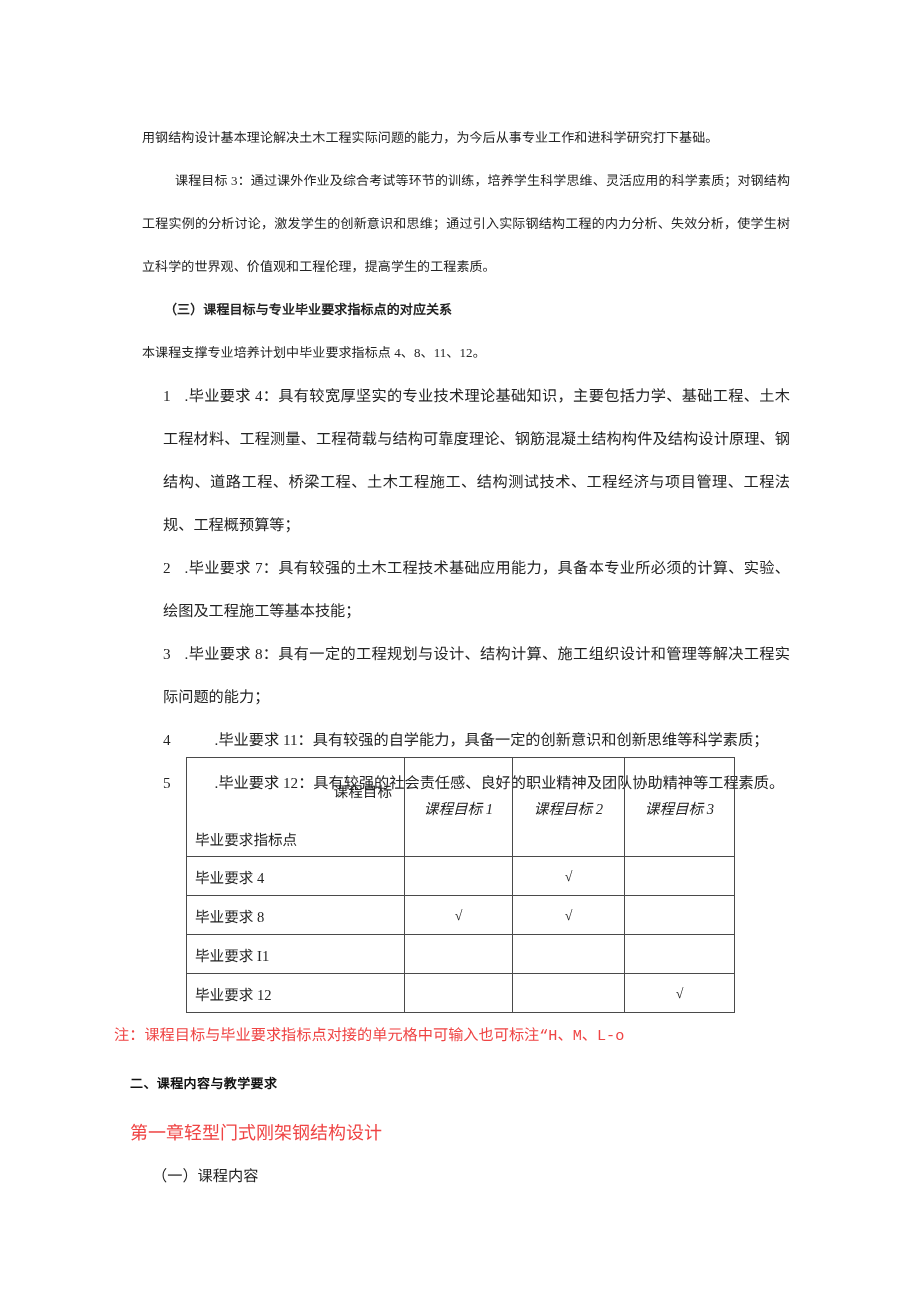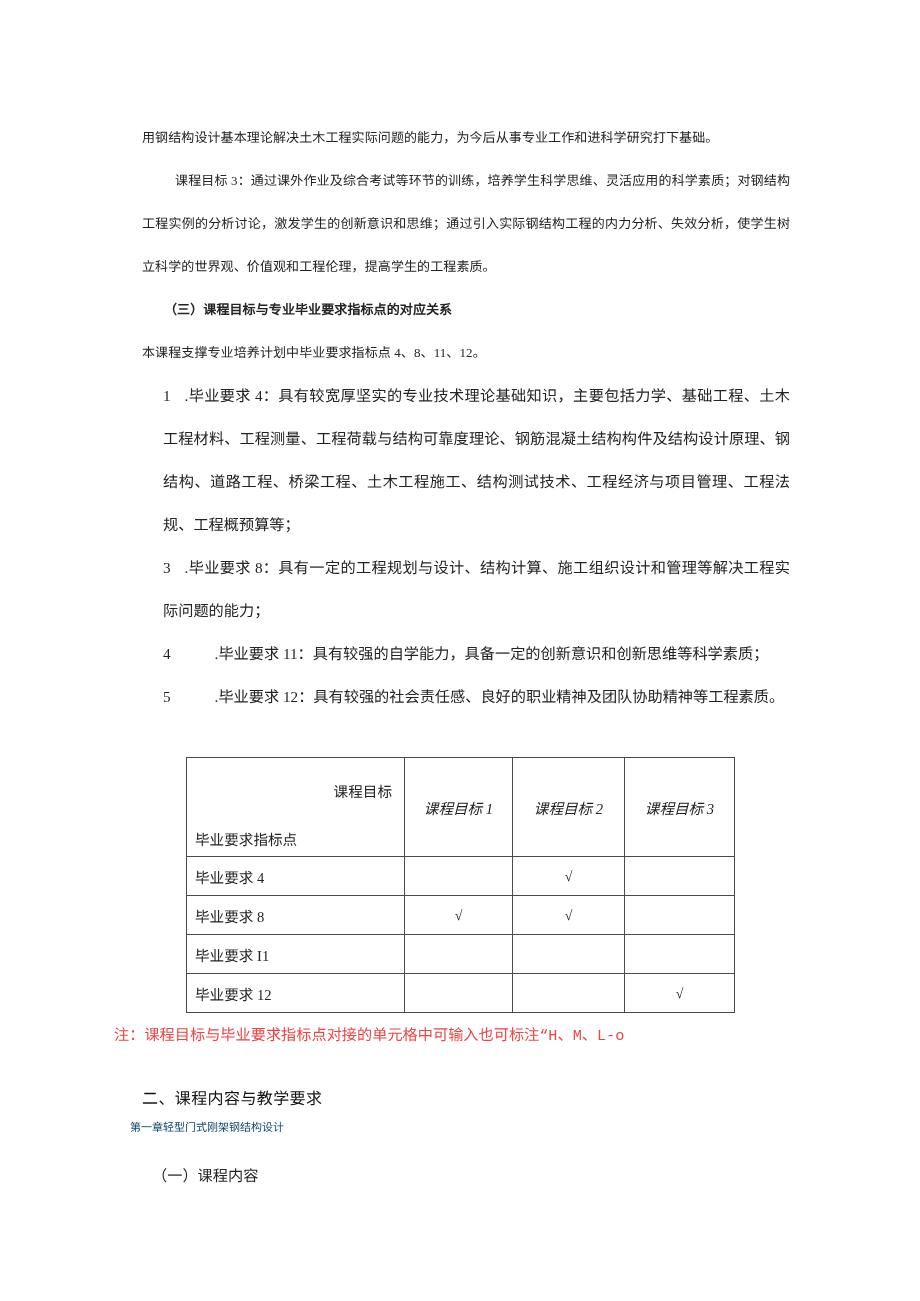--- a/index.html
+++ b/index.html
@@ -131,33 +131,33 @@
     font-size: 15.2px;
     color: #ef4444;
     white-space: nowrap;
     font-family: Liberation Mono, monospace;
   }
 
   h2.section {
     position: absolute;
     left: 130px;
     top: 1073px;
-    margin: 12px;
+    margin: 0;
     font-family: "Liberation Sans", "DejaVu Sans", sans-serif;
-    font-size: 16px;
-    font-weight: normal;
+    font-size: 13px;
+    font-weight: bold;
     color: #111111;
     letter-spacing: 0.4px;
   }
   .chapline {
     position: absolute;
     left: 130px;
     top: 1118px;
-    font-size: 11px;
-    color: #0c4a6e;
+    font-size: 18px;
+    color: #ef4444;
   }
   .subline {
     position: absolute;
     left: 152px;
     top: 1163px;
     font-size: 15.2px;
     color: #232323;
   }
 </style>
 </head>
@@ -173,20 +173,23 @@
 
 
     <p class="para indent-paren">（三）课程目标与专业毕业要求指标点的对应关系</p>
 
     <p class="para noindent">本课程支撑专业培养计划中毕业要求指标点 4、8、11、12。</p>
 
     <div class="numrow">
       <span class="num">1</span><span class="gapA"></span><span>.毕业要求 4：具有较宽厚坚实的专业技术理论基础知识，主要包括力学、基础工程、土木工程材料、工程测量、工程荷载与结构可靠度理论、钢筋混凝土结构构件及结构设计原理、钢结构、道路工程、桥梁工程、土木工程施工、结构测试技术、工程经济与项目管理、工程法规、工程概预算等；</span>
     </div>
 
+    <div class="numrow">
+      <span class="num">2</span><span class="gapA"></span><span>.毕业要求 7：具有较强的土木工程技术基础应用能力，具备本专业所必须的计算、实验、绘图及工程施工等基本技能；</span>
+    </div>
 
     <div class="numrow">
       <span class="num">3</span><span class="gapA"></span><span>.毕业要求 8：具有一定的工程规划与设计、结构计算、施工组织设计和管理等解决工程实际问题的能力；</span>
     </div>
 
     <div class="numrow">
       <span class="num">4</span><span class="gapB"></span><span>.毕业要求 11：具有较强的自学能力，具备一定的创新意识和创新思维等科学素质；</span>
     </div>
 
     <div class="numrow">

